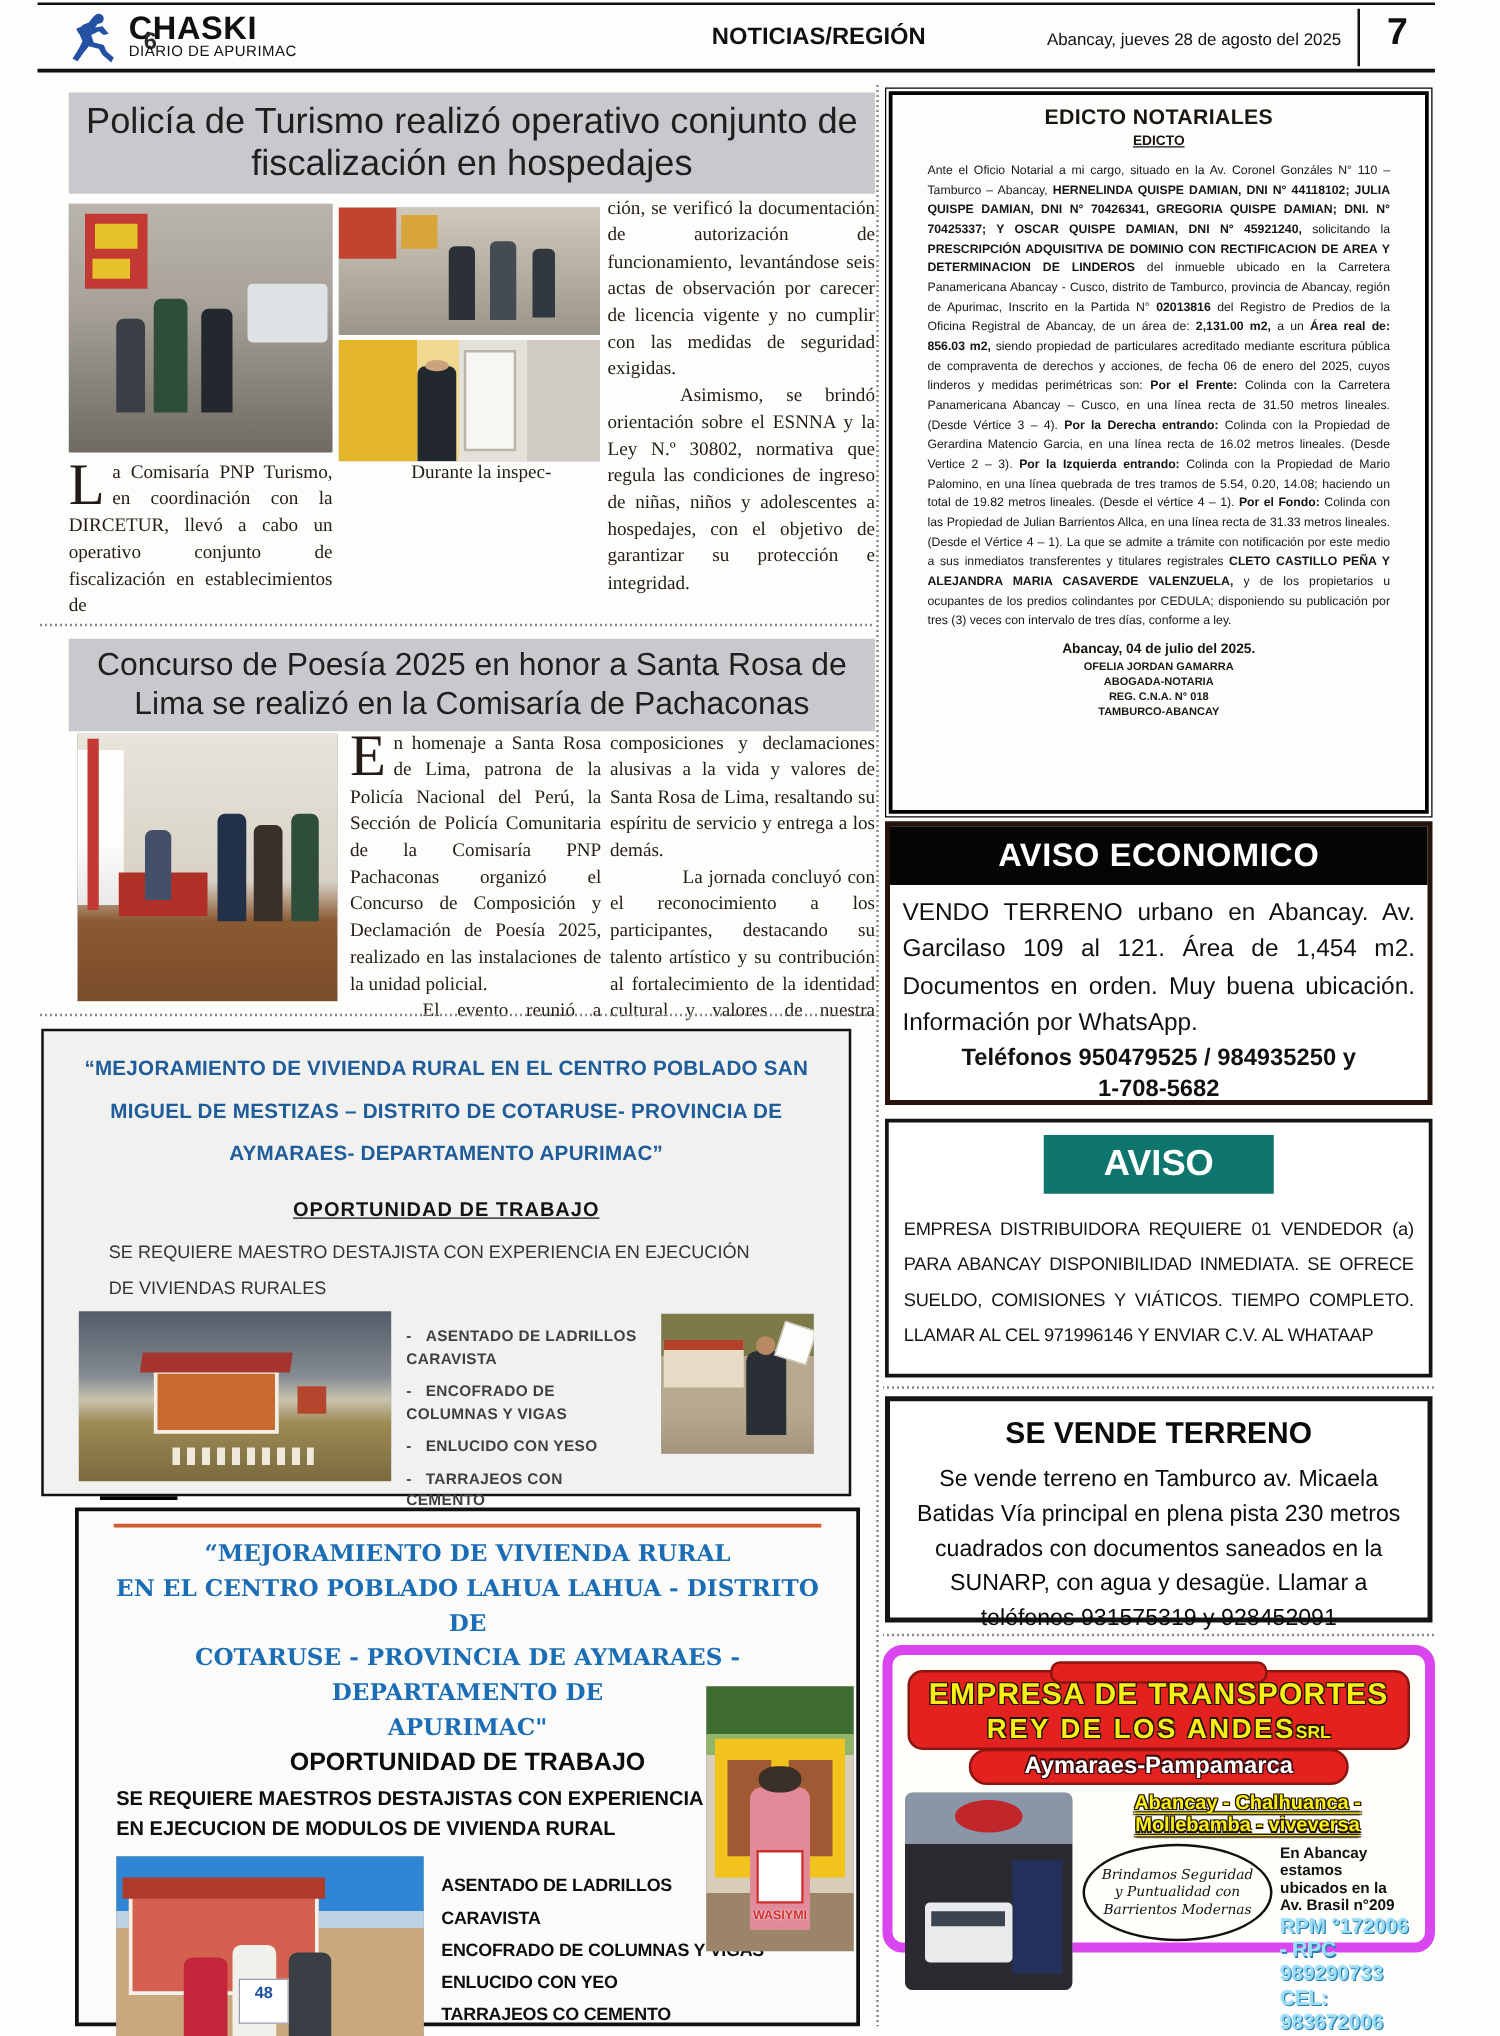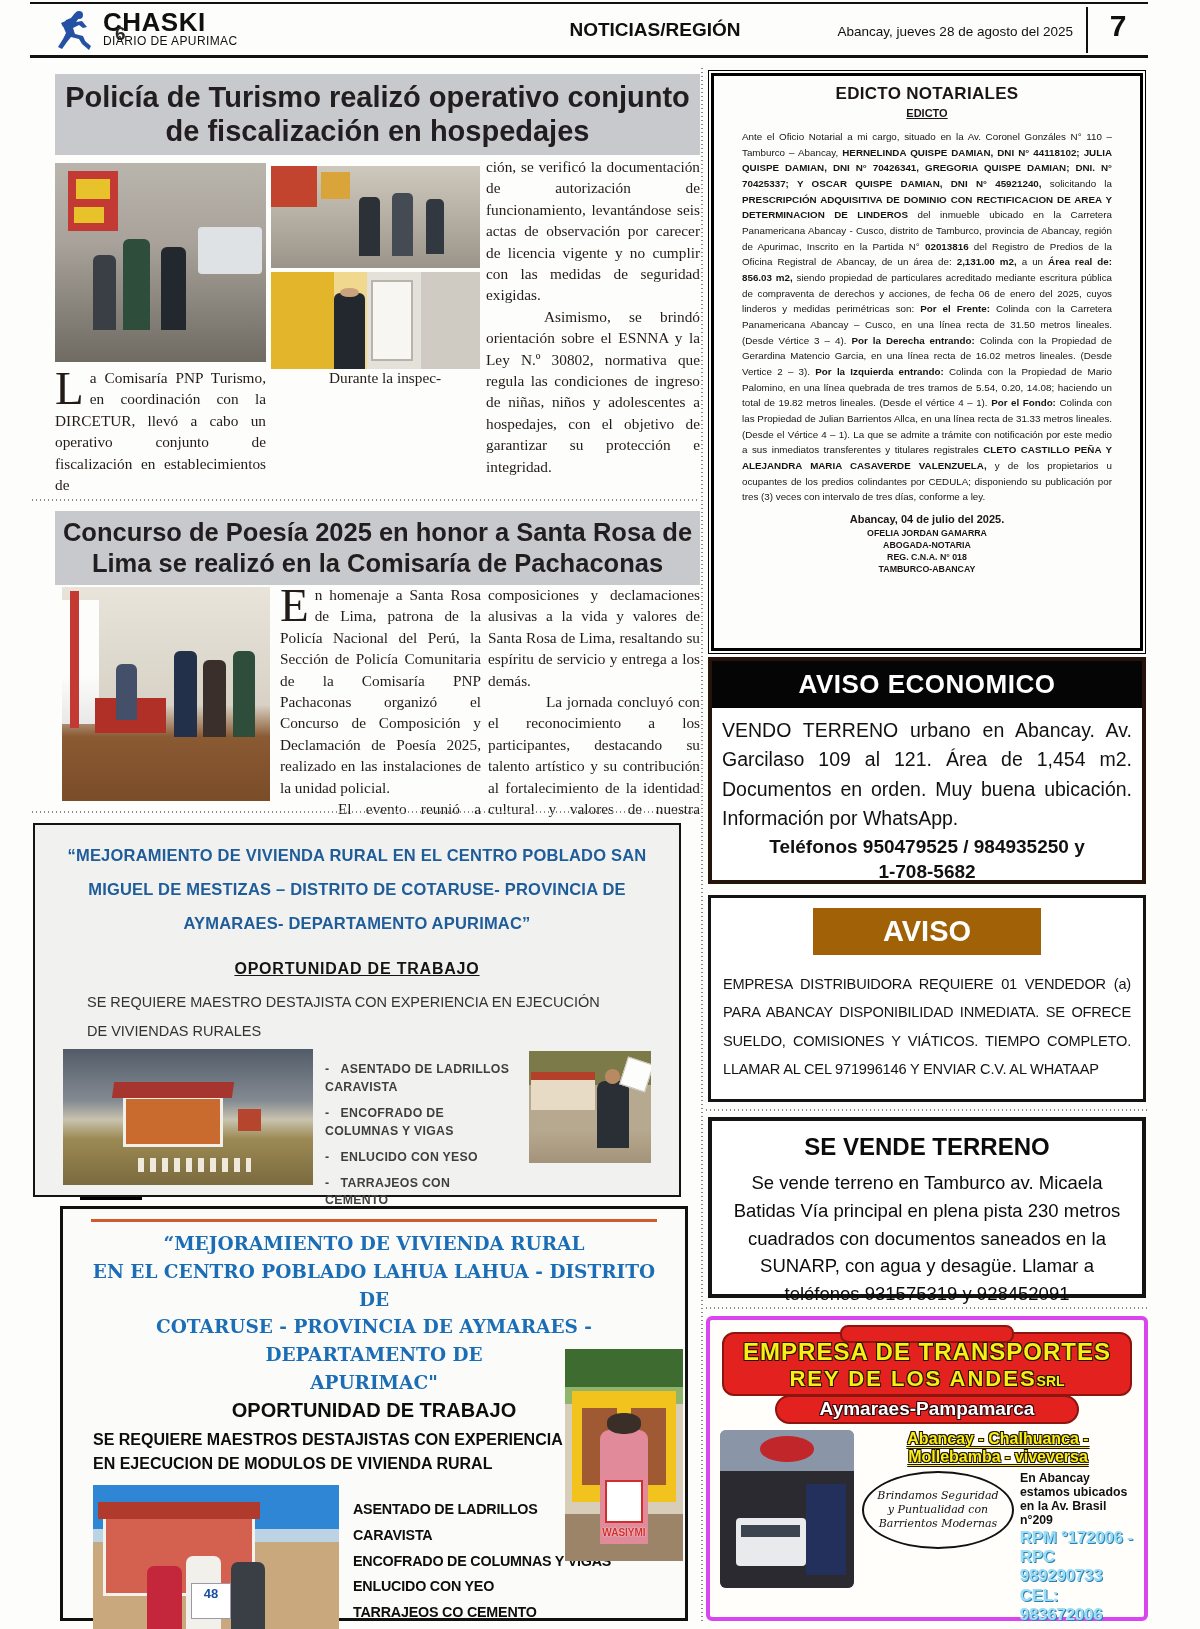--- a/index.html
+++ b/index.html
@@ -14,21 +14,21 @@
   .masthead{left:55px;top:7px;width:1093px;height:46px;}
   .logo-icon{position:absolute;left:0;top:2px;}
   .logo-title{position:absolute;left:48px;top:0;font-size:26px;font-weight:bold;letter-spacing:.5px;color:#101010;}
   .logo-num{position:absolute;left:60px;top:16px;font-size:19px;font-weight:bold;color:#2b2b2b;}
   .logo-sub{position:absolute;left:48px;top:27px;font-size:12px;letter-spacing:.4px;color:#101010;}
   .section-title{position:absolute;left:400px;top:12px;width:400px;text-align:center;font-size:19px;font-weight:bold;color:#101010;}
   .head-date{position:absolute;right:75px;top:17px;font-size:13.5px;color:#101010;}
   .page-bar{position:absolute;right:60px;top:0;width:2px;height:46px;background:#101010;}
   .page-num{position:absolute;right:8px;top:2px;width:44px;text-align:center;font-size:30px;font-weight:bold;color:#101010;}
   
-  .headline{background:#c8c9cd;text-align:center;font-weight:bold;color:#221d1e;}
+  .headline{background:#c8c9cd;text-align:center;font-weight:normal;color:#221d1e;}
   .h1a{left:55px;top:74px;width:645px;padding:7px 0 6px;font-size:29px;line-height:1.17;}
   .h2a{left:55px;top:511px;width:645px;padding:6px 0 6px;font-size:25.5px;line-height:1.22;}
   .body-col{font-family:"Liberation Serif",serif;font-size:15.3px;line-height:1.40;text-align:justify;color:#231b15;}
   .body-col p{margin:0;}
   .body-col p.ind{text-indent:58px;}
   .dropcap{float:left;font-size:47px;line-height:.8;padding:3px 6px 0 0;font-family:"Liberation Serif",serif;}
   
   .ph{position:absolute;overflow:hidden;background:#9a9a9a;}
   .ph i{position:absolute;display:block;}
   .ph .lbl{position:absolute;font-weight:bold;text-align:center;}
@@ -58,27 +58,27 @@
   .edicto-title{text-align:center;font-weight:bold;font-size:17px;letter-spacing:.3px;margin-top:2px;}
   .edicto-sub{text-align:center;font-weight:bold;font-size:11px;text-decoration:underline;margin-top:3px;}
   .edicto-body{margin-top:10px;font-size:9.8px;line-height:1.6;text-align:justify;color:#151515;}
   .edicto-date{text-align:center;font-weight:bold;font-size:11px;margin-top:8px;}
   .edicto-sig{text-align:center;font-weight:bold;font-size:8.8px;line-height:1.35;margin-top:3px;}
   .aviso-eco{left:708px;top:657px;width:438px;height:227px;border:4px solid #26130b;box-sizing:border-box;background:#fff;}
   .aviso-eco .banner{background:#050505;color:#fff;text-align:center;font-size:26px;font-weight:bold;padding:8px 0;letter-spacing:.5px;}
   .aviso-eco .body{margin:8px 10px 0;font-size:19.5px;line-height:1.5;text-align:justify;color:#111;}
   .aviso-eco .tel{text-align:center;font-weight:bold;font-size:19px;margin-top:3px;color:#111;}
   .aviso{left:708px;top:895px;width:438px;height:207px;border:3px solid #141414;box-sizing:border-box;background:#fff;}
-  .aviso .banner{width:228px;margin:10px auto 0;background:#a16207;color:#fff;text-align:center;font-size:29px;font-weight:bold;padding:7px 0;}
+  .aviso .banner{width:184px;margin:10px auto 0;background:#0f766e;color:#fff;text-align:center;font-size:29px;font-weight:bold;padding:7px 0;}
   .aviso .body{margin:15px 12px 0;font-size:14.6px;line-height:1.95;letter-spacing:-.2px;text-align:justify;color:#141414;}
   .sevende{left:708px;top:1117px;width:438px;height:181px;border:4px solid #141414;box-sizing:border-box;background:#fff;}
   .sevende .title{text-align:center;font-weight:bold;font-size:24px;margin-top:12px;color:#0b0b0b;}
   .sevende .body{margin:8px 12px 0;font-size:18.5px;line-height:1.5;text-align:center;color:#0b0b0b;}
   
-  .trans{left:706px;top:1316px;width:442px;height:305px;border:4px solid #d946ef;border-radius:6px;box-sizing:border-box;background:#fffefb;}
+  .trans{left:706px;top:1316px;width:442px;height:246px;border:8px solid #d946ef;border-radius:16px;box-sizing:border-box;background:#fffefb;}
   .trans .banner{position:relative;margin:12px 12px 0;background:#e32220;border:2px solid #8d1510;border-radius:12px;padding:4px 4px 2px;}
   .trans .banner::before{content:"";position:absolute;left:50%;top:-9px;transform:translateX(-50%);width:170px;height:14px;background:#e32220;border:2px solid #8d1510;border-radius:8px;}
   .outline-y{color:#f9ee15;text-shadow:-1px -1px 0 #201500,1px -1px 0 #201500,-1px 1px 0 #201500,1px 1px 0 #201500;}
   .trans .l1{position:relative;text-align:center;font-size:24px;font-weight:bold;letter-spacing:1px;}
   .trans .l2{position:relative;text-align:center;font-size:22px;font-weight:bold;letter-spacing:2px;}
   .trans .srl{font-size:14px;letter-spacing:0;}
   .trans .pill{width:300px;margin:-1px auto 0;background:#e32220;border:2px solid #8d1510;border-radius:16px;text-align:center;
                color:#fff;font-size:19px;font-weight:bold;padding:1px 0 2px;position:relative;z-index:1;
                text-shadow:-1px -1px 0 #35080a,1px -1px 0 #35080a,-1px 1px 0 #35080a,1px 1px 0 #35080a;}
   .trans .content{margin:6px 10px 0;display:flex;gap:8px;}

